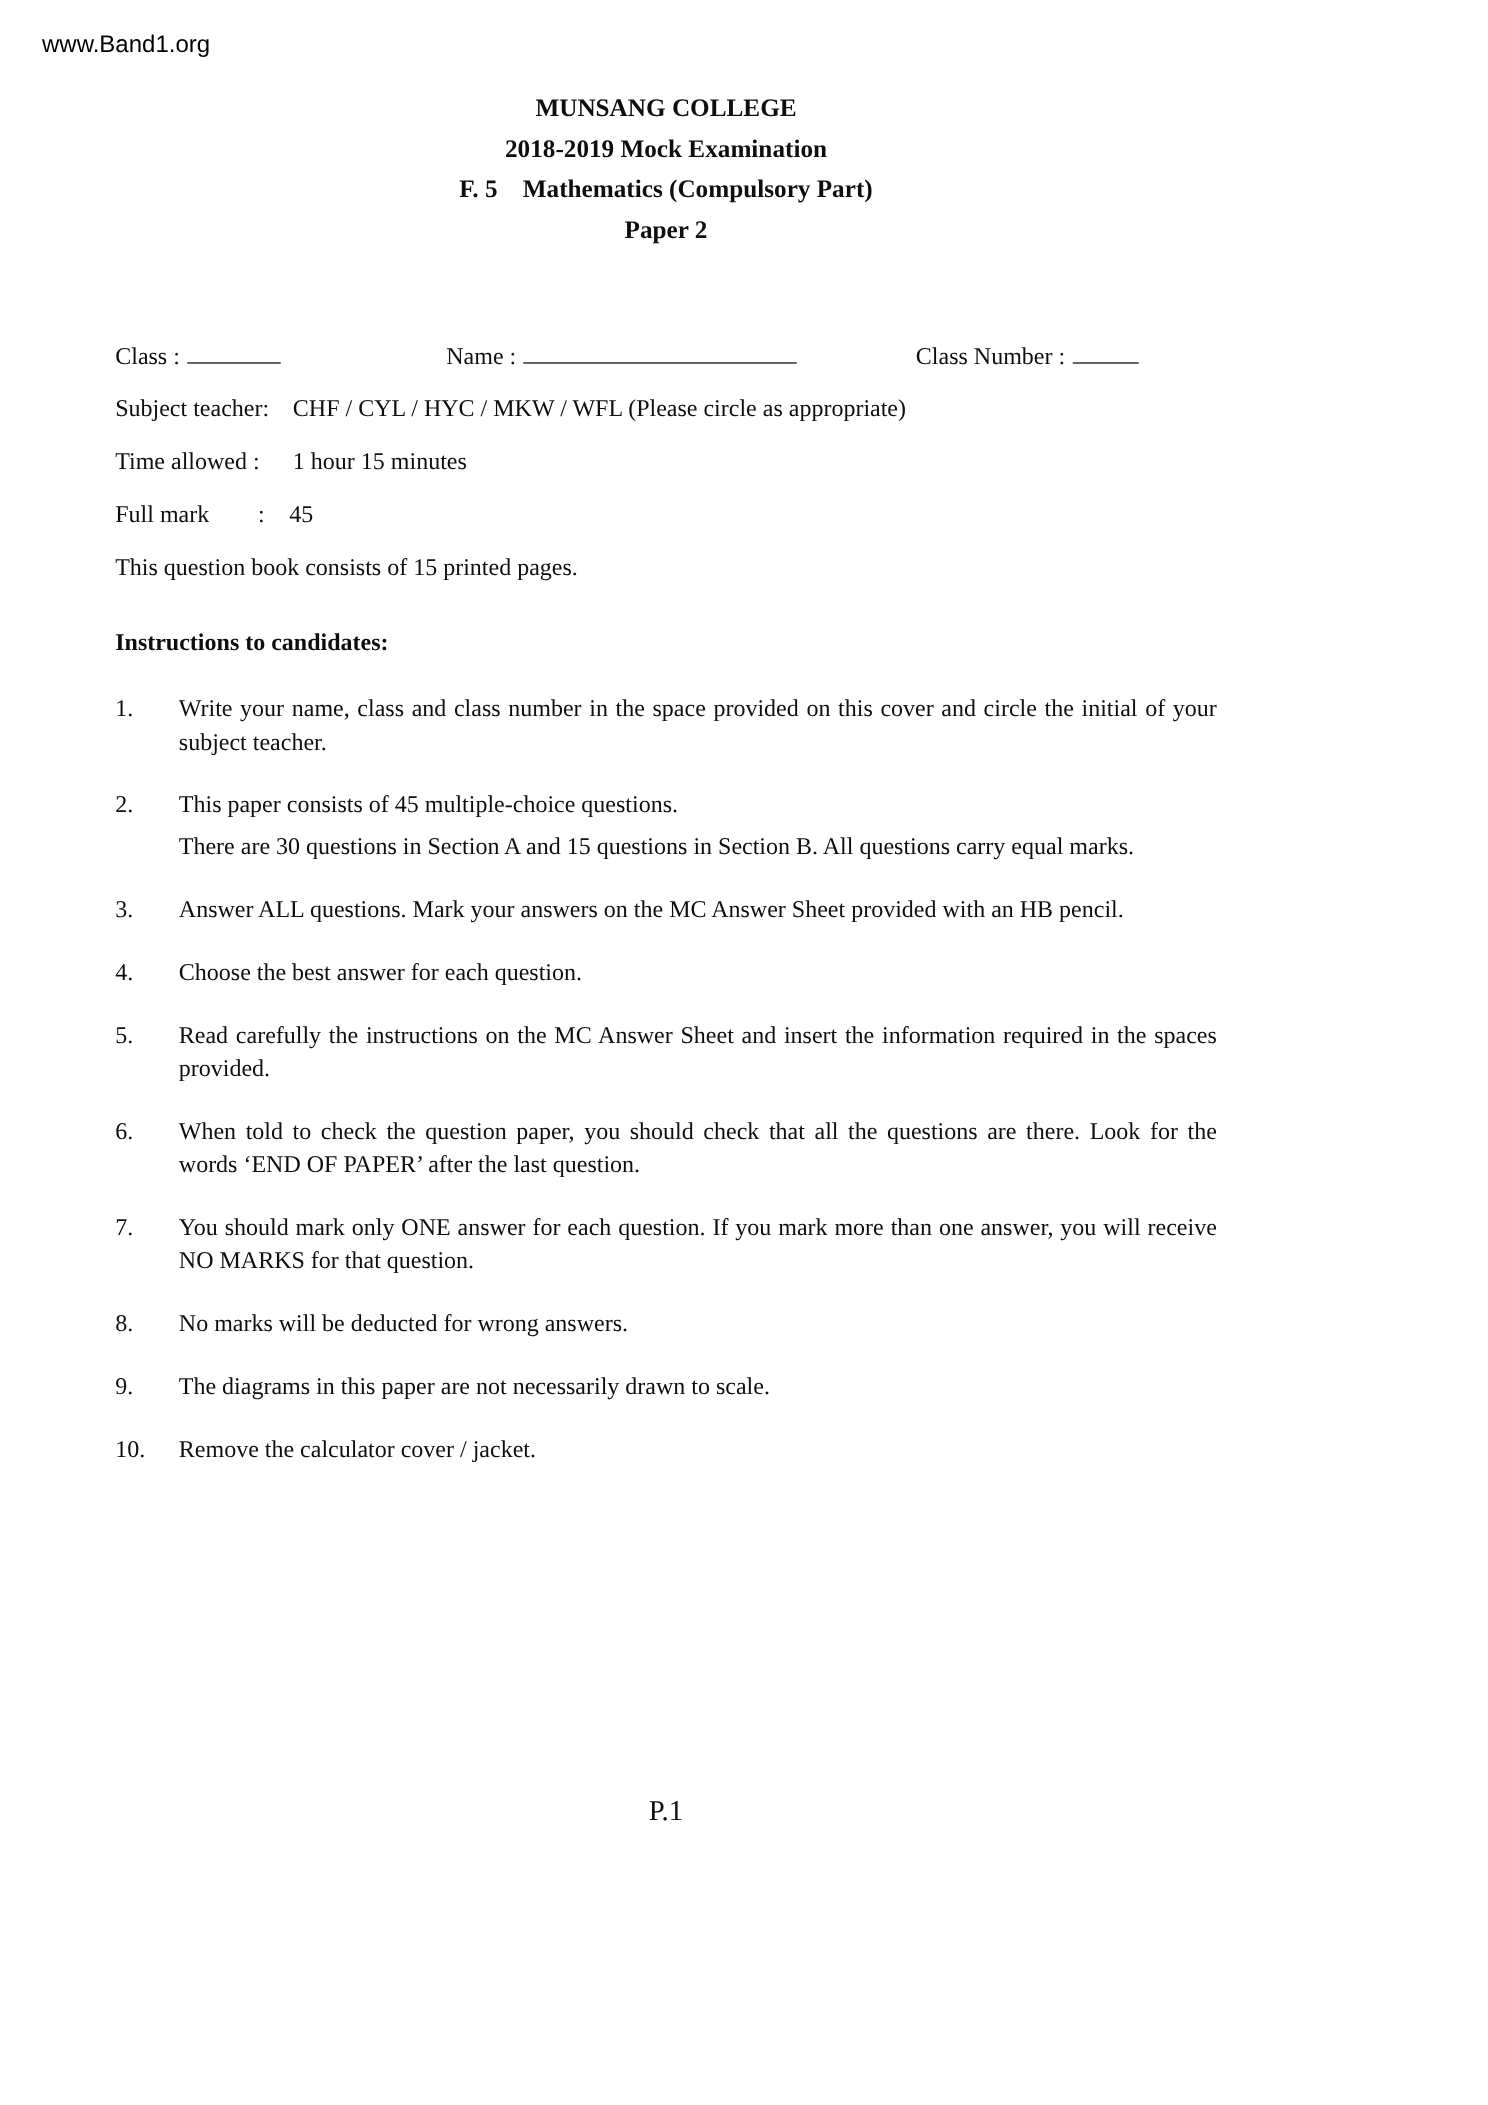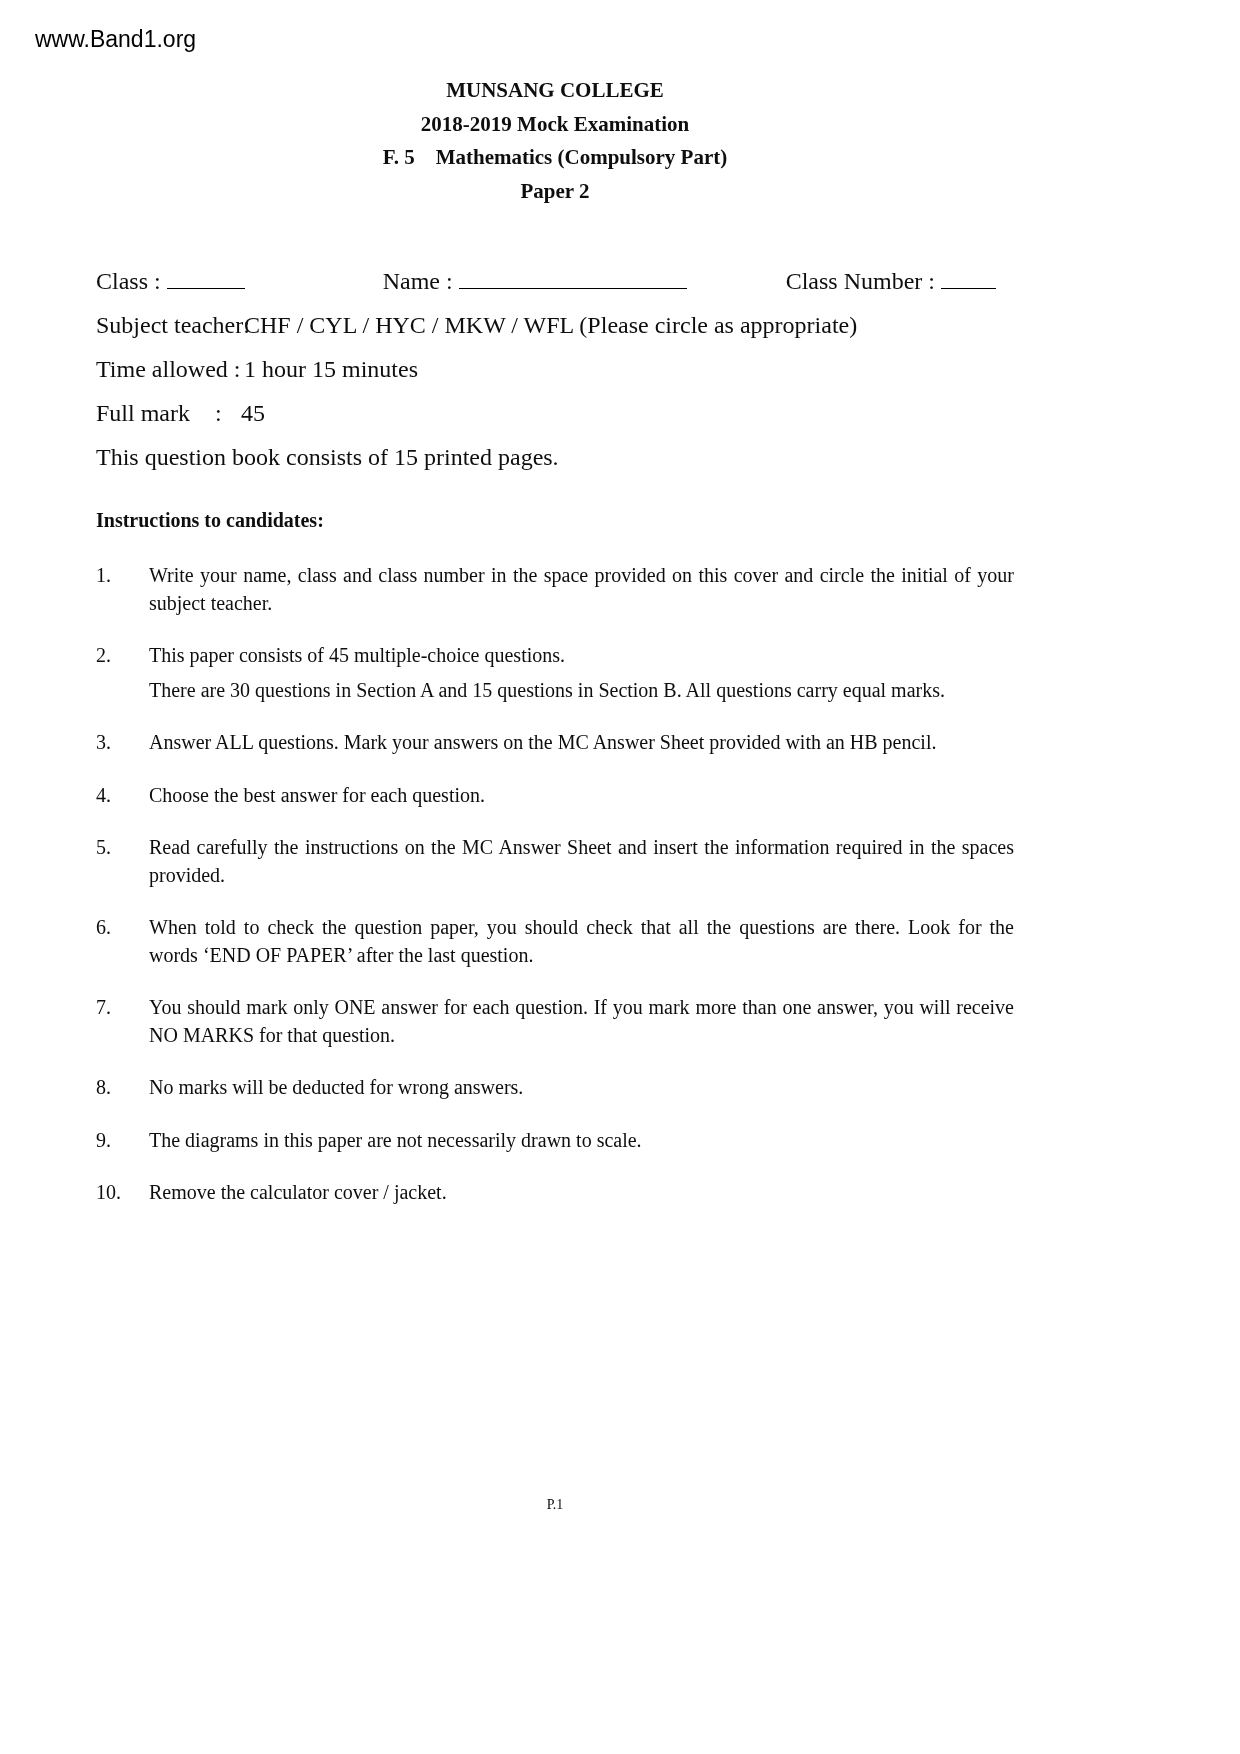--- a/index.html
+++ b/index.html
@@ -11,38 +11,38 @@
     background: #ffffff;
     color: #0e0e0e;
     font-family: "Liberation Serif", serif;
     overflow: hidden;
   }
   .watermark {
     position: absolute;
     top: 26px;
     left: 35px;
     font-family: "Liberation Sans", sans-serif;
-    font-size: 23px;
+    font-size: 20px;
     color: #000;
   }
   .content {
     position: absolute;
     left: 96px;
     top: 0;
     width: 918px;
   }
   .header {
     margin-top: 74px;
     text-align: center;
     font-weight: bold;
     font-size: 21px;
   }
   .header .h-line { line-height: 33.5px; white-space: pre; }
 
-  .form-section { margin-top: 60px; font-size: 24px; }
+  .form-section { margin-top: 76px; font-size: 20px; }
   .form-row {
     display: flex;
     align-items: baseline;
     line-height: 27px;
     margin-bottom: 17px;
     white-space: pre;
   }
   .blank {
     display: inline-block;
     border-bottom: 1.5px solid #000;
@@ -68,21 +68,21 @@
   .inst-num { width: 41px; flex: none; }
   .inst-text { flex: 1; text-align: justify; margin-left: 12px; }
   .inst-text .line2-gap { margin-top: 7px; }
 
   .footer {
     position: absolute;
     top: 1497px;
     left: 96px;
     width: 918px;
     text-align: center;
-    font-size: 14px;
+    font-size: 24px;
   }
 </style>
 </head>
 <body>
 
 <div class="page">
 
   <div class="watermark">www.Band1.org</div>
 
   <div class="content">

